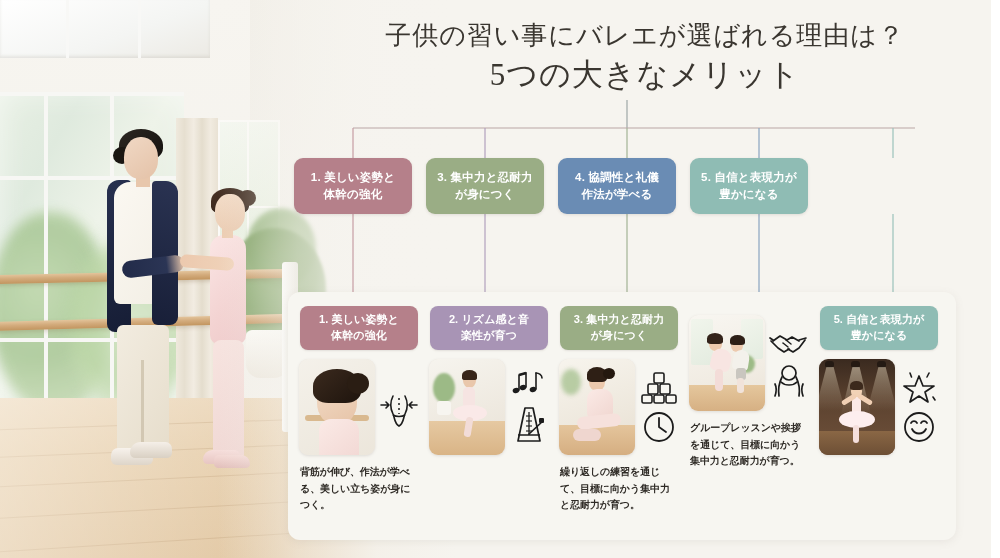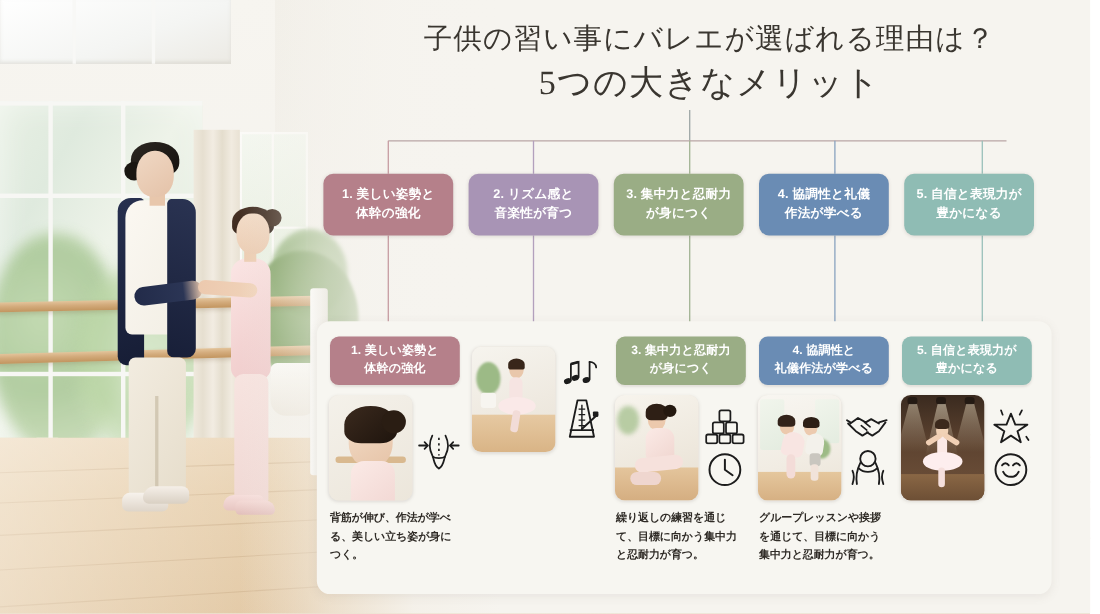--- a/index.html
+++ b/index.html
@@ -437,21 +437,20 @@
 
     <path d="M353,214 L353,296" stroke="#c79da3" stroke-width="1.2" fill="none"></path>
     <path d="M485,214 L485,296" stroke="#b3a0bd" stroke-width="1.2" fill="none"></path>
     <path d="M627,214 L627,296" stroke="#a3b394" stroke-width="1.2" fill="none"></path>
     <path d="M759,214 L759,296" stroke="#8aa3c0" stroke-width="1.2" fill="none"></path>
     <path d="M893,214 L893,296" stroke="#9bc1ba" stroke-width="1.2" fill="none"></path>
   </svg>
 
   <div class="top-badges">
     <div class="tbadge" style="background: rgb(181, 128, 138);">1. 美しい姿勢と<br>体幹の強化</div>
-    <div class="tbadge" style="background: rgb(168, 148, 181);">2. リズム感と<br>音楽性が育つ</div>
     <div class="tbadge" style="background: rgb(154, 173, 133);">3. 集中力と忍耐力<br>が身につく</div>
     <div class="tbadge" style="background: rgb(106, 140, 180);">4. 協調性と礼儀<br>作法が学べる</div>
     <div class="tbadge" style="background: rgb(143, 188, 180);">5. 自信と表現力が<br>豊かになる</div>
   </div>
 
   <div class="bottom-panel" style="background: rgb(247, 246, 241);">
     <div class="cards">
 
       <div class="card">
         <div class="card-head" style="background: rgb(181, 128, 138);">1. 美しい姿勢と<br>体幹の強化</div>
@@ -471,20 +470,21 @@
               <line x1="20" y1="14" x2="20" y2="30" stroke="#1c1c1c" stroke-width="1.5" stroke-dasharray="2 3"></line>
               <path d="M2 21 L10 21 M10 21 L7 18 M10 21 L7 24" fill="none" stroke="#1c1c1c" stroke-width="1.6" stroke-linecap="round" stroke-linejoin="round"></path>
               <path d="M38 21 L30 21 M30 21 L33 18 M30 21 L33 24" fill="none" stroke="#1c1c1c" stroke-width="1.6" stroke-linecap="round" stroke-linejoin="round"></path>
             </svg>
           </div>
         </div>
         <div class="card-text">背筋が伸び、作法が学べる、美しい立ち姿が身につく。</div>
       </div>
 
       <div class="card">
+        <div class="card-head" style="background: rgb(168, 148, 181);">2. リズム感と音<br>楽性が育つ</div>
         <div class="card-media">
           <div class="thumb">
             <div class="t-sky" style="background:linear-gradient(160deg,#f6f4ee 0%,#efeae1 55%,#e9e2d6 100%)"></div>
             <div style="position:absolute;left:4px;top:14px;width:22px;height:30px;border-radius:50%;background:#9cba86;filter:blur(1px)"></div>
             <div style="position:absolute;left:8px;top:42px;width:14px;height:14px;border-radius:3px;background:#f7f5f0"></div>
             <div class="t-floor" style="height:34px;background:linear-gradient(to bottom,#e6c9a2,#d9b486)"></div>
             <div style="position:absolute;left:34px;top:14px;width:13px;height:15px;border-radius:50%;background:#e9c7ab"></div>
             <div style="position:absolute;left:33px;top:11px;width:15px;height:10px;border-radius:50% 50% 20% 20%;background:#38261a"></div>
             <div style="position:absolute;left:34px;top:28px;width:12px;height:22px;border-radius:5px;background:#f6e4e2"></div>
             <div style="position:absolute;left:24px;top:46px;width:34px;height:16px;border-radius:50%;background:#fae9e8"></div>
@@ -541,21 +541,20 @@
             <svg width="34" height="34" viewBox="0 0 34 34">
               <circle cx="17" cy="17" r="14" fill="none" stroke="#1c1c1c" stroke-width="1.8"></circle>
               <path d="M17 8 V17 L24 22" fill="none" stroke="#1c1c1c" stroke-width="1.8" stroke-linecap="round" stroke-linejoin="round"></path>
             </svg>
           </div>
         </div>
         <div class="card-text">繰り返しの練習を通じて、目標に向かう集中力と忍耐力が育つ。</div>
       </div>
 
       <div class="card">
-        <div class="card-head" style="background: rgb(106, 140, 180);">4. 協調性と<br>礼儀作法が学べる</div>
         <div class="card-media">
           <div class="thumb">
             <div class="t-sky" style="background:linear-gradient(165deg,#f8f6f1 0%,#f1ece3 60%,#eae3d6 100%)"></div>
             <div style="position:absolute;left:2px;top:4px;width:22px;height:46px;background:linear-gradient(150deg,#f1f5ec,#e4ece0);border-radius:2px"></div>
             <div style="position:absolute;left:52px;top:4px;width:22px;height:40px;background:linear-gradient(150deg,#f1f5ec,#e4ece0);border-radius:2px"></div>
             <div style="position:absolute;left:50px;top:40px;width:16px;height:18px;border-radius:50%;background:#9dbb86;filter:blur(1px)"></div>
             <div class="t-floor" style="height:26px;background:linear-gradient(to bottom,#e5c79d,#d6b083)"></div>
             <div style="position:absolute;left:20px;top:22px;width:13px;height:14px;border-radius:48%;background:#ecc9ad"></div>
             <div style="position:absolute;left:18px;top:18px;width:16px;height:11px;border-radius:50% 50% 25% 25%;background:#33231a"></div>
             <div style="position:absolute;left:22px;top:34px;width:20px;height:22px;border-radius:9px 9px 5px 5px;background:#f8e5e2;transform:rotate(12deg)"></div>

